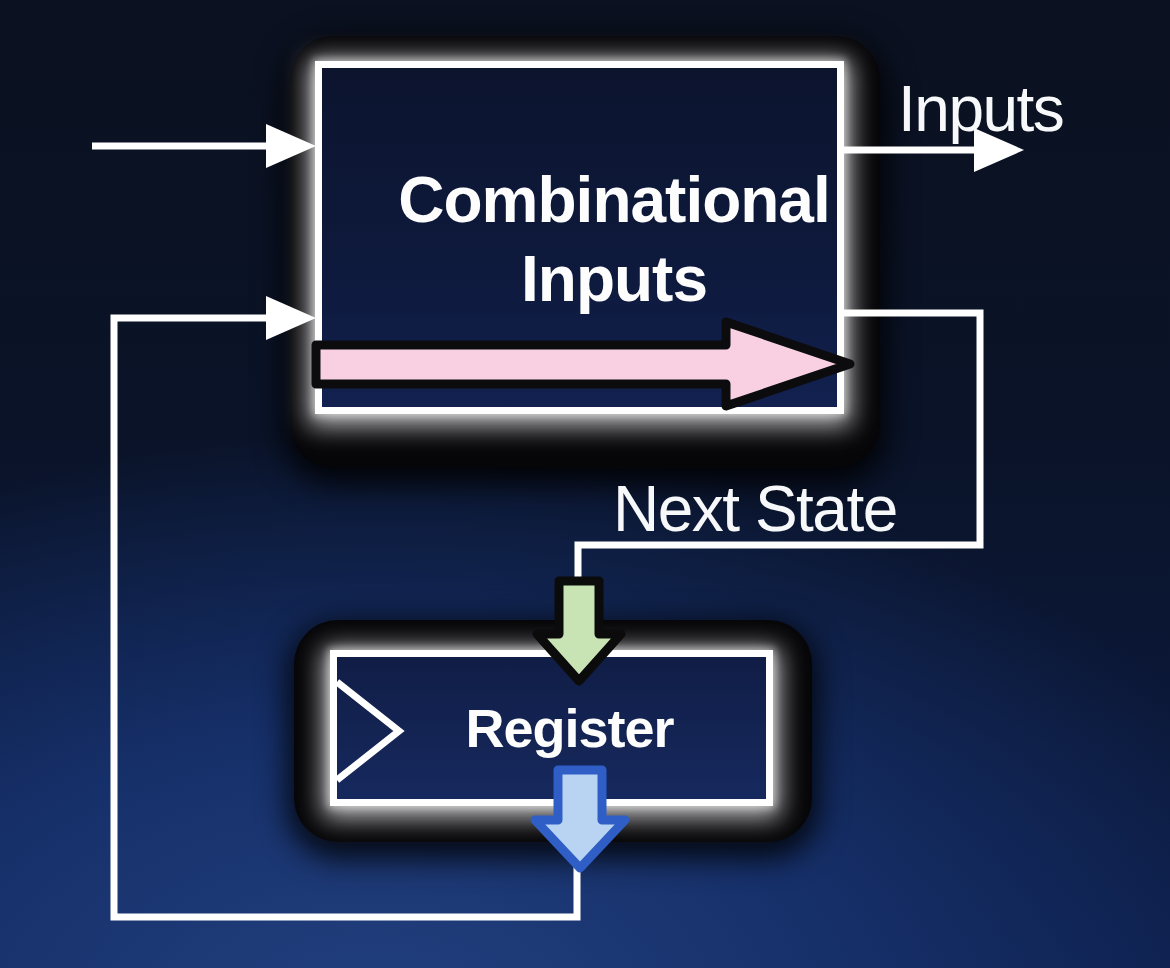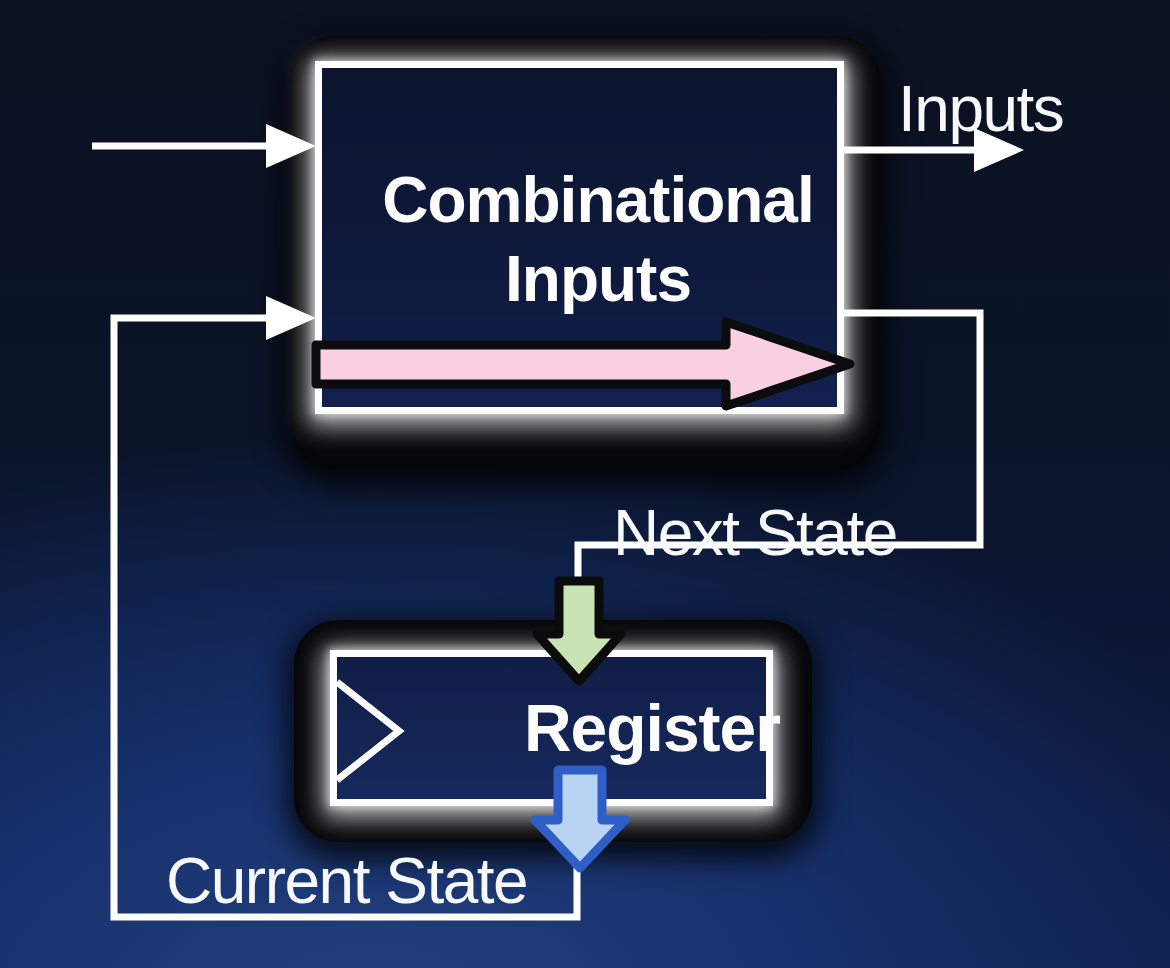--- a/index.html
+++ b/index.html
@@ -25,29 +25,29 @@
   .block.reg{
     left:330px;top:650px;width:443px;height:156px;
     background:linear-gradient(180deg,#101d46 0%,#16295e 100%);
   }
   .backing.comb-b{left:290px;top:36px;width:590px;height:432px;}
   .backing.reg-b{left:294px;top:620px;width:518px;height:222px;}
   .title{
     position:absolute;color:#fdfdfd;font-weight:bold;text-align:center;
     letter-spacing:-1px;white-space:nowrap;
   }
-  .title.comb-t{left:315px;top:161px;width:566px;font-size:64px;line-height:79px;}
-  .title.reg-t{left:395px;top:697px;width:385px;font-size:66px;line-height:62px;text-align:right;}
+  .title.comb-t{left:315px;top:161px;width:566px;font-size:64px;line-height:79px;padding-left:16px;}
+  .title.reg-t{left:377px;top:697px;width:385px;font-size:54px;line-height:62px;}
   .lbl{
     position:absolute;color:#f7f8fa;font-size:64px;line-height:64px;
     letter-spacing:-1.5px;white-space:nowrap;
   }
   .lbl.inputs{left:30px;top:78px;}
   .lbl.outputs{left:898px;top:77px;}
-  .lbl.next{left:613px;top:477px;margin-top:24px;}
+  .lbl.next{left:613px;top:477px;}
   .lbl.current{left:166px;top:849px;}
   svg.overlay{position:absolute;left:0;top:0;z-index:5;}
   .backing{z-index:1}.block{z-index:2}.title{z-index:3}.lbl{z-index:6}
   .wline{fill:none;stroke:#ffffff;stroke-width:7;stroke-linejoin:miter;}
   .whead{fill:#ffffff;stroke:none;}
   .arr-pink{stroke:#0c0c0e;stroke-width:9;stroke-linejoin:round;}
   .arr-green{stroke:#0b0b0b;stroke-width:9;stroke-linejoin:round;}
   .arr-blue{stroke-width:9;stroke-linejoin:round;}
   .clock-tri{fill:none;stroke:#ffffff;stroke-width:7;stroke-linejoin:miter;}
 </style>
@@ -85,15 +85,14 @@
 
     <polygon class="arr-pink" points="316,345 726,345 726,322 850,364 726,406 726,384 316,384" fill="#f8d0e2"></polygon>
 
     <polygon class="arr-green" points="559,581 599,581 599,634 621,634 579,681 537,634 559,634" fill="#c9e4b4"></polygon>
 
     <polygon class="arr-blue" stroke="#2f5fc6" points="558,770 602,770 602,820 625,820 580,868 535,820 558,820" fill="#b8d4f2"></polygon>
   </svg>
 
   <div class="lbl outputs">Inputs</div>
   <div class="lbl next">Next State</div>
-  <div class="lbl current">Current State</div>
 
 </div>
 
 </body></html>

